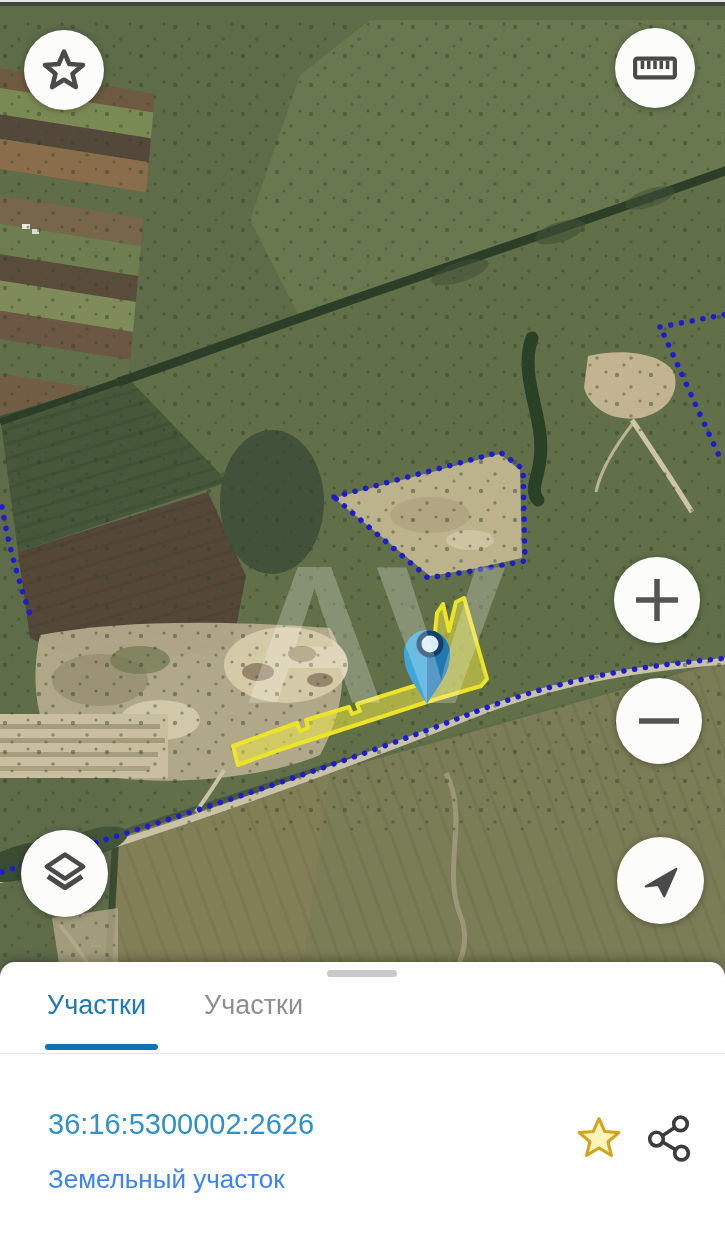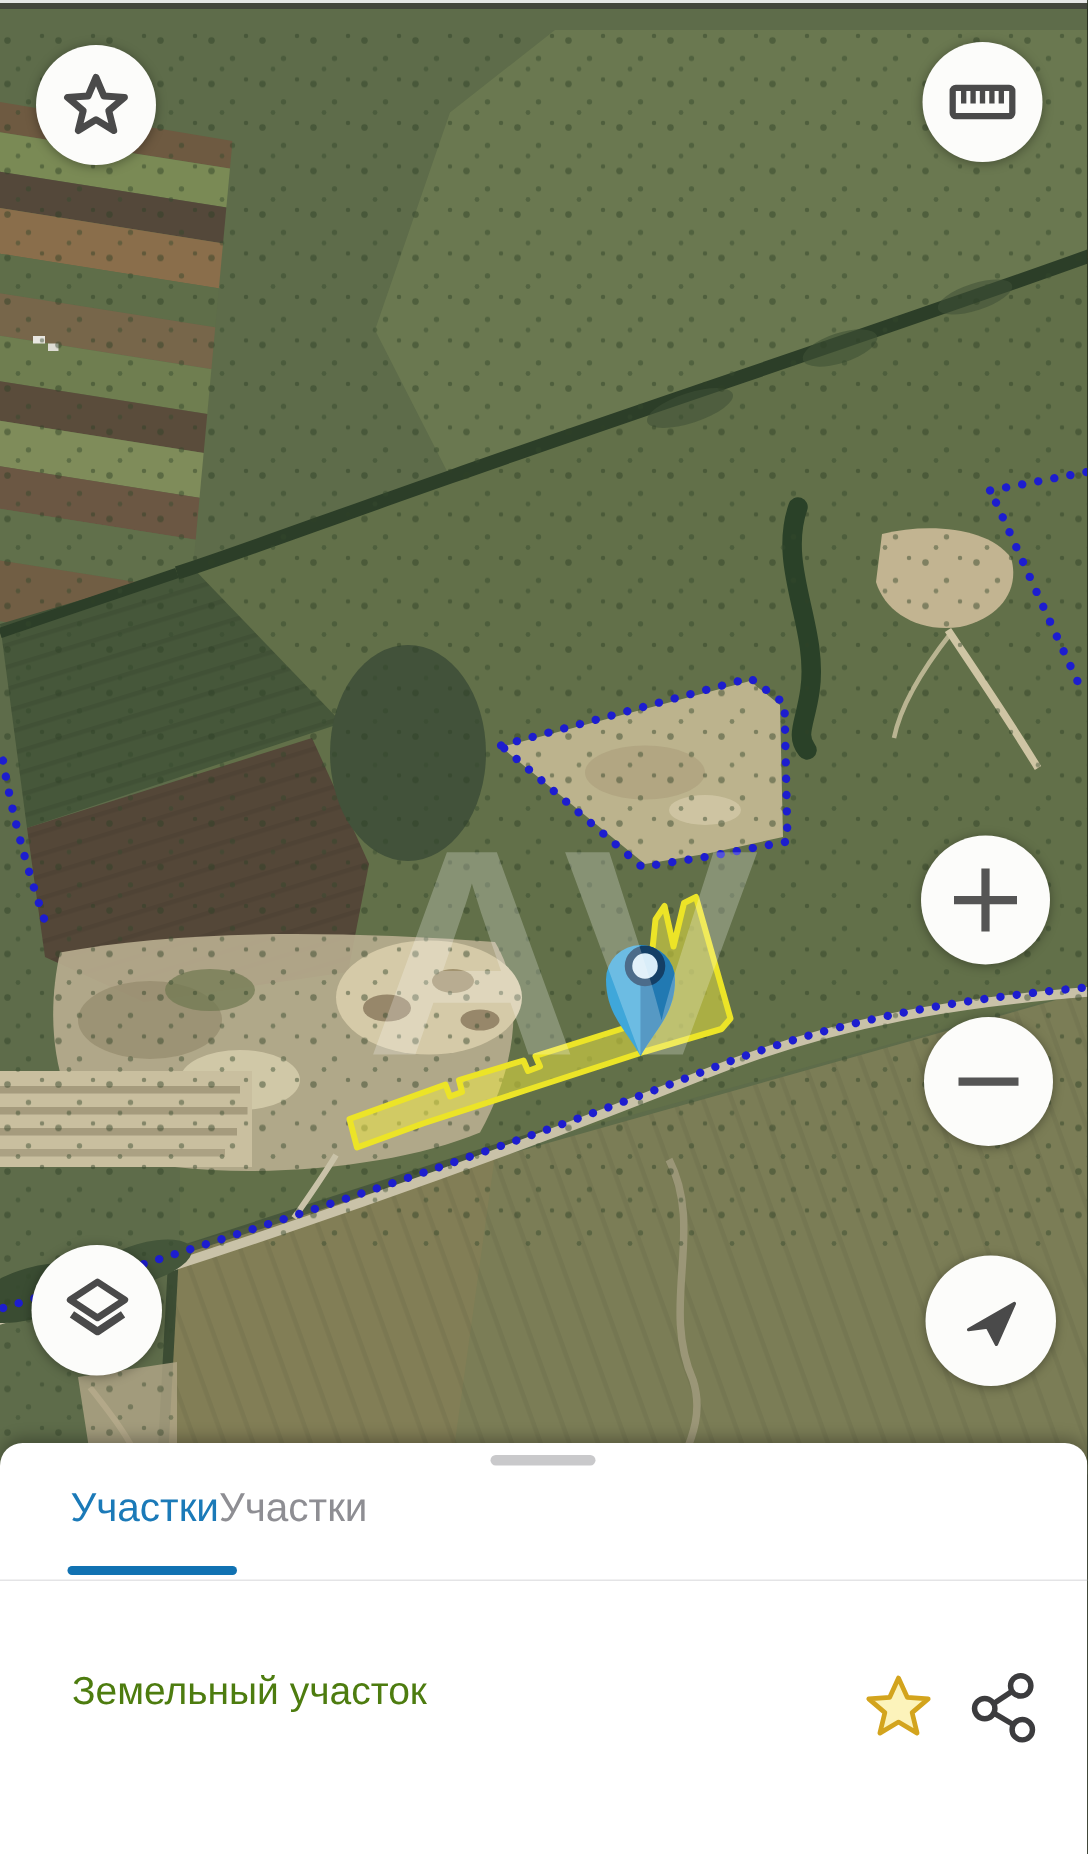--- a/index.html
+++ b/index.html
@@ -26,30 +26,30 @@
   .b-ruler{left:615px;top:28px;width:80px;height:80px;}
   .b-zin{left:614px;top:557px;width:86px;height:86px;}
   .b-zout{left:616px;top:678px;width:86px;height:86px;}
   .b-layers{left:21px;top:830px;width:87px;height:87px;}
   .b-compass{left:617px;top:837px;width:87px;height:87px;}
   
   .sheet{position:absolute;left:0;top:962px;width:725px;height:274px;background:#fff;
          border-radius:15px 15px 0 0;z-index:30;box-shadow:0 -3px 10px rgba(0,0,0,.28);}
   .handle{position:absolute;left:327px;top:8px;width:70px;height:7px;
           background:#c9c9cb;border-radius:4px;}
-  .tabs{position:absolute;left:47px;top:28px;display:flex;}
+  .tabs{position:absolute;left:47px;top:28px;display:flex;gap:58px;}
   .tab{font-size:27px;cursor:pointer;}
   .tab.active{color:#1b7ab8;}
   .tab.inactive{color:#8e8e93;}
   .underline{position:absolute;left:45px;top:82px;width:113px;height:6px;
              background:#1172b2;border-radius:3px;}
   .divider{position:absolute;left:0;top:91px;width:725px;height:1px;background:#e4e4e6;}
   .plotrow{position:absolute;left:48px;top:146px;right:30px;}
   .cadnum{font-size:29px;color:#3090ca;cursor:pointer;}
-  .plottype{font-size:26px;color:#4d7c0f;margin-top:4px;}
+  .plottype{font-size:26px;color:#3b82f6;margin-top:23px;}
   .rowicons{position:absolute;right:32px;top:152px;display:flex;gap:22px;align-items:center;}
 </style>
 </head>
 <body>
 
 <div class="screen">
   <div class="topline"></div>
 
   <div class="map">
     <svg width="725" height="963" viewBox="0 0 725 963">
@@ -226,20 +226,21 @@
     <div class="handle"></div>
 
     <div class="tabs">
       <div class="tab active">Участки</div>
       <div class="tab inactive">Участки</div>
     </div>
     <div class="underline"></div>
     <div class="divider"></div>
 
     <div class="plotrow">
+      <div class="cadnum">36:16:5300002:2626</div>
       <div class="plottype">Земельный участок</div>
     </div>
 
     <div class="rowicons">
       <svg width="48" height="48" viewBox="0 0 46 46">
         <path d="M23,4.5 L28.6,16.8 L42,17.8 L31.7,26.6 L34.9,39.7 L23,32.6 L11.1,39.7 L14.3,26.6 L4,17.8 L17.4,16.8 Z" fill="#fcf3bb" stroke="#d3a41d" stroke-width="3" stroke-linejoin="round"></path>
       </svg>
       <svg width="48" height="48" viewBox="0 0 46 46">
         <line x1="12" y1="24" x2="33" y2="10" stroke="#3c3c3e" stroke-width="3.5"></line>
         <line x1="12" y1="24" x2="34" y2="37" stroke="#3c3c3e" stroke-width="3.5"></line>

